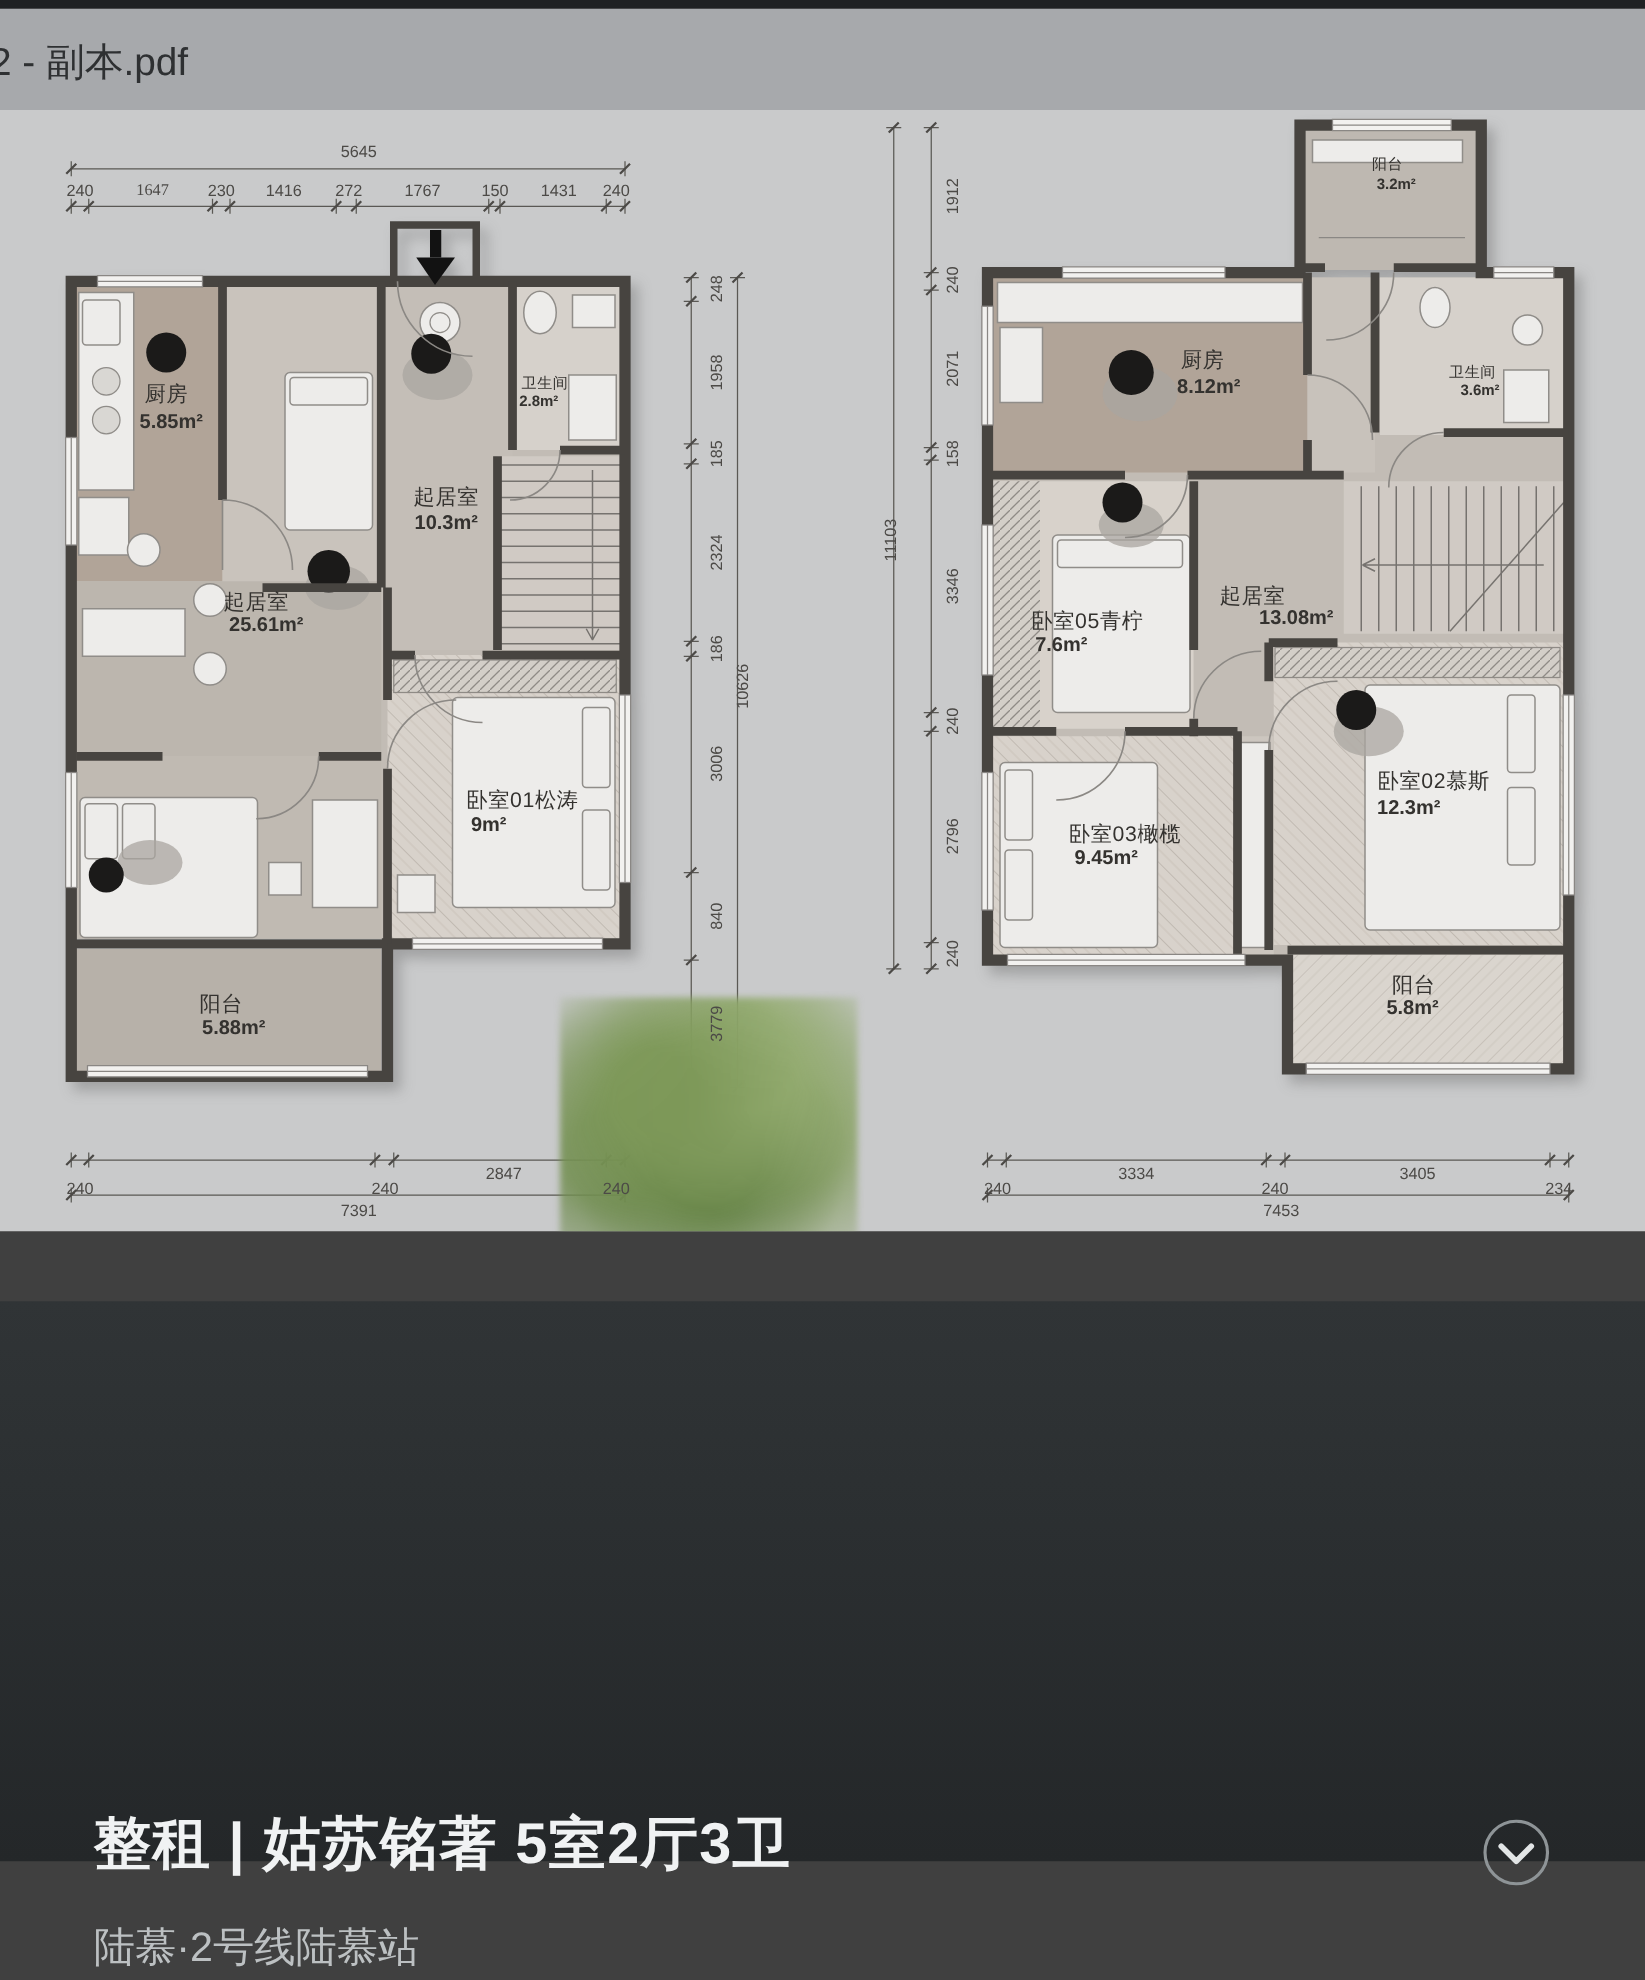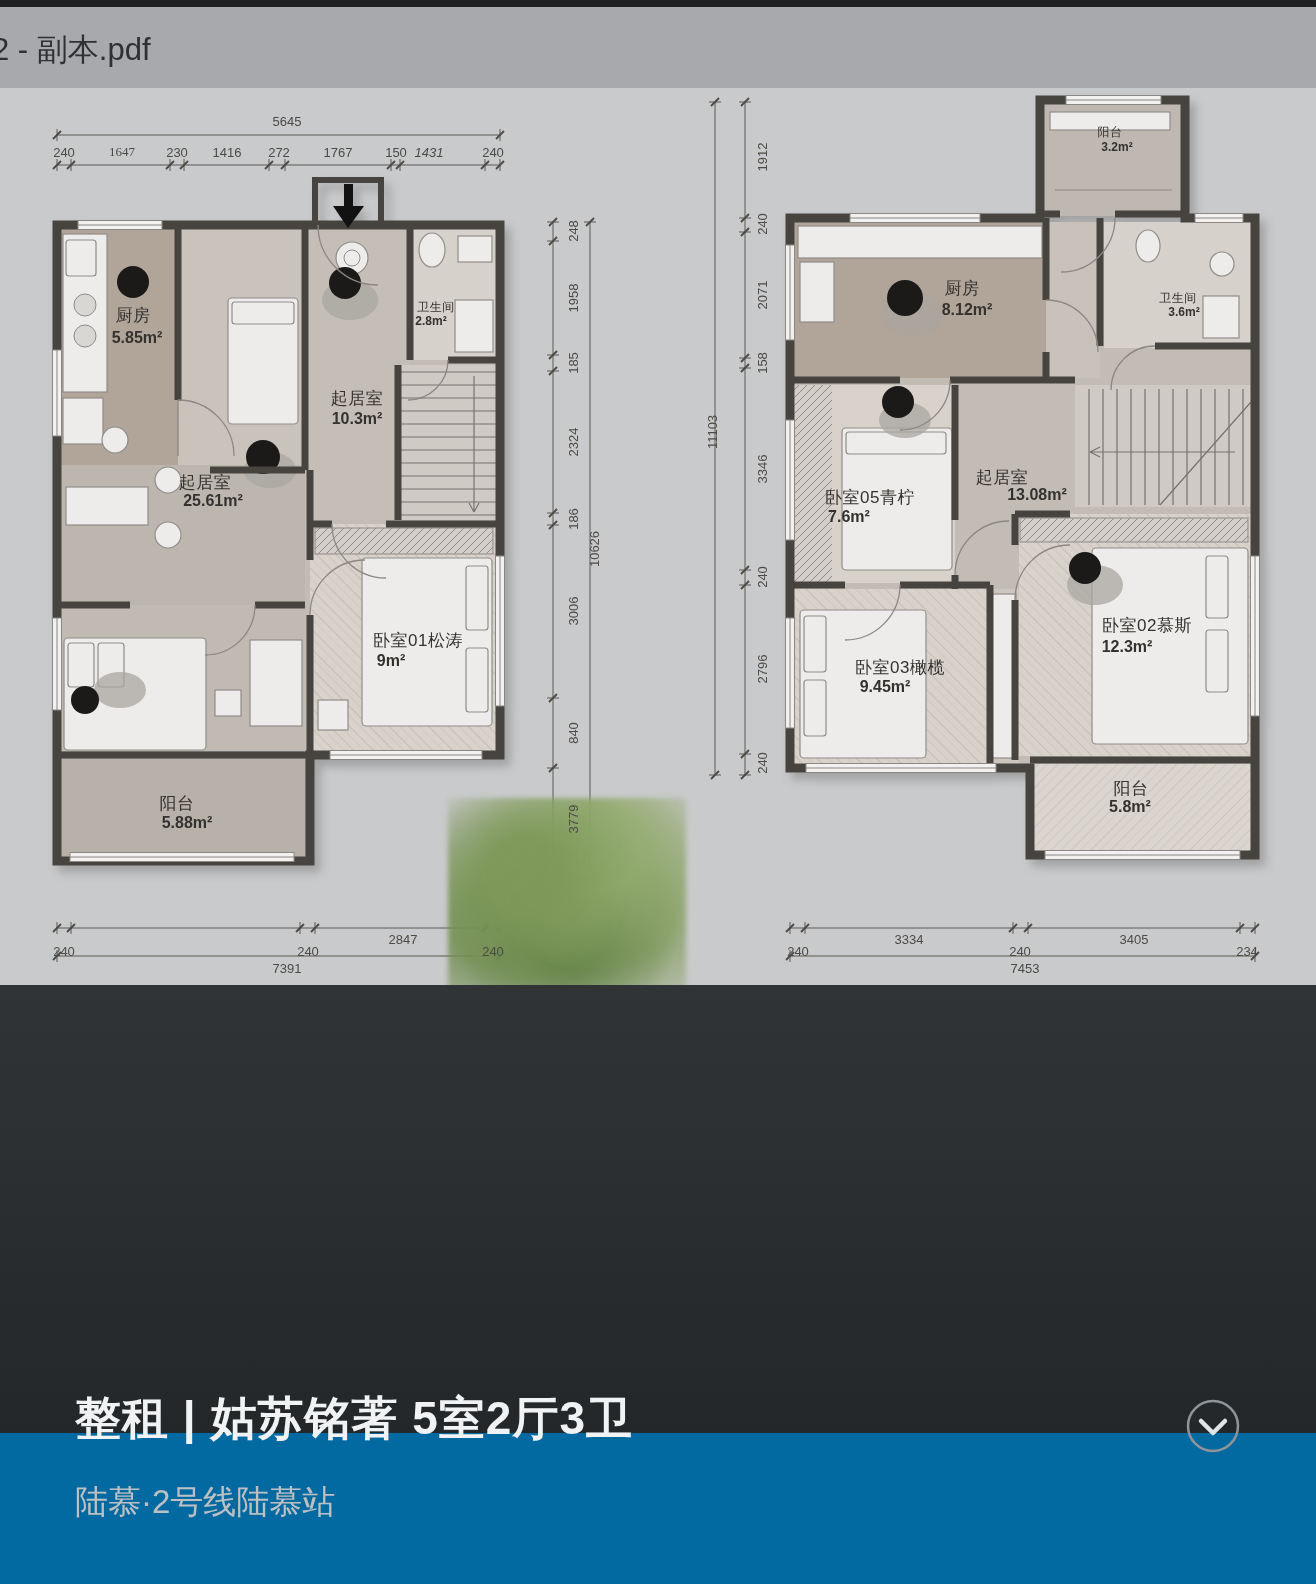--- a/index.html
+++ b/index.html
@@ -1,17 +1,17 @@
 <!DOCTYPE html>
 <html><head>
 <meta charset="utf-8">
 <style>
   html,body{margin:0;padding:0;background:#232628;}
   .screen{position:relative;width:1316px;height:1584px;overflow:hidden;
-          font-family:"Liberation Sans","DejaVu Sans",sans-serif;background:#0369a1;}
+          font-family:"Liberation Sans","DejaVu Sans",sans-serif;background:#404040;}
   
   .topstrip{position:absolute;left:0;top:0;width:1316px;height:7px;background:#1f2123;}
   .pdf-header{position:absolute;left:0;top:7px;width:1316px;height:81px;background:#a7a9ac;}
   .pdf-header .fname{position:absolute;left:-8px;top:22px;font-size:31px;font-weight:500;color:#2e3032;white-space:nowrap;}
   
   .pdf-page{position:absolute;left:0;top:88px;width:1316px;height:897px;background:#c9cacb;overflow:hidden;}
   .plan-svg{position:absolute;left:0;top:0;}
   .bldg{filter:drop-shadow(6px 7px 5px rgba(70,70,70,0.30));}
   .wall{stroke:#474440;fill:none;stroke-linecap:butt;}
   .furn{fill:#edecea;stroke:#908d89;stroke-width:1.2;}
@@ -32,21 +32,21 @@
   .rot{transform:translate(-50%,-50%) rotate(-90deg);}
   
   .tree{position:absolute;left:448px;top:710px;width:238px;height:195px;filter:blur(2.5px);
     background:
       radial-gradient(circle at 32% 38%, rgba(125,152,88,.95) 0 16%, rgba(125,152,88,0) 58%),
       radial-gradient(circle at 62% 26%, rgba(148,172,112,.9) 0 20%, rgba(148,172,112,0) 60%),
       radial-gradient(circle at 50% 66%, rgba(101,131,70,.95) 0 24%, rgba(101,131,70,0) 64%),
       radial-gradient(circle at 78% 58%, rgba(133,158,97,.85) 0 18%, rgba(133,158,97,0) 58%),
       radial-gradient(circle at 18% 66%, rgba(112,140,80,.85) 0 16%, rgba(112,140,80,0) 55%);}
   
-  .listing-panel{position:absolute;left:0;top:985px;width:1316px;height:448px;
+  .listing-panel{position:absolute;left:0;top:1041px;width:1316px;height:448px;
      background:linear-gradient(180deg,#30343
 6 0%,#2b2f31 40%,#242729 100%);}
   .listing-panel{background:linear-gradient(180deg,#303436 0%,#2b2f31 40%,#242729 100%);}
   .listing-title{position:absolute;left:75px;top:372px;font-size:46px;font-weight:700;color:#f0f2f3;letter-spacing:1px;white-space:nowrap;}
   .listing-sub{position:absolute;left:75px;top:495px;font-size:33px;font-weight:400;color:#bcc0c2;white-space:nowrap;}
   .collapse-btn{position:absolute;left:1185px;top:413px;width:56px;height:56px;background:none;border:none;padding:0;cursor:pointer;}
 </style>
 </head>
 <body>
 
@@ -247,21 +247,21 @@
     <div class="tree"></div>
     <div id="labels">
         <span class="lbl dim" style="left: 287px; top: 33px;">5645</span>
         <span class="lbl dim" style="left: 64px; top: 64px;">240</span>
         <span class="lbl dim" style="left: 122px; top: 64px; font-family: Liberation Serif, serif;">1647</span>
         <span class="lbl dim" style="left: 177px; top: 64px;">230</span>
         <span class="lbl dim" style="left: 227px; top: 64px;">1416</span>
         <span class="lbl dim" style="left: 279px; top: 64px;">272</span>
         <span class="lbl dim" style="left: 338px; top: 64px;">1767</span>
         <span class="lbl dim" style="left: 396px; top: 64px;">150</span>
-        <span class="lbl dim" style="left: 429px; top: 64px; font-style: italic;">1431</span>
+        <span class="lbl dim" style="left: 447px; top: 64px;">1431</span>
         <span class="lbl dim" style="left: 493px; top: 64px;">240</span>
         <span class="lbl dim rot" style="left: 573px; top: 143px;">248</span>
         <span class="lbl dim rot" style="left: 573px; top: 210px;">1958</span>
         <span class="lbl dim rot" style="left: 573px; top: 275px;">185</span>
         <span class="lbl dim rot" style="left: 573px; top: 354px;">2324</span>
         <span class="lbl dim rot" style="left: 573px; top: 431px;">186</span>
         <span class="lbl dim rot" style="left: 573px; top: 523px;">3006</span>
         <span class="lbl dim rot" style="left: 573px; top: 645px;">840</span>
         <span class="lbl dim rot" style="left: 573px; top: 731px;">3779</span>
         <span class="lbl dim rot" style="left: 594px; top: 461px;">10626</span>

